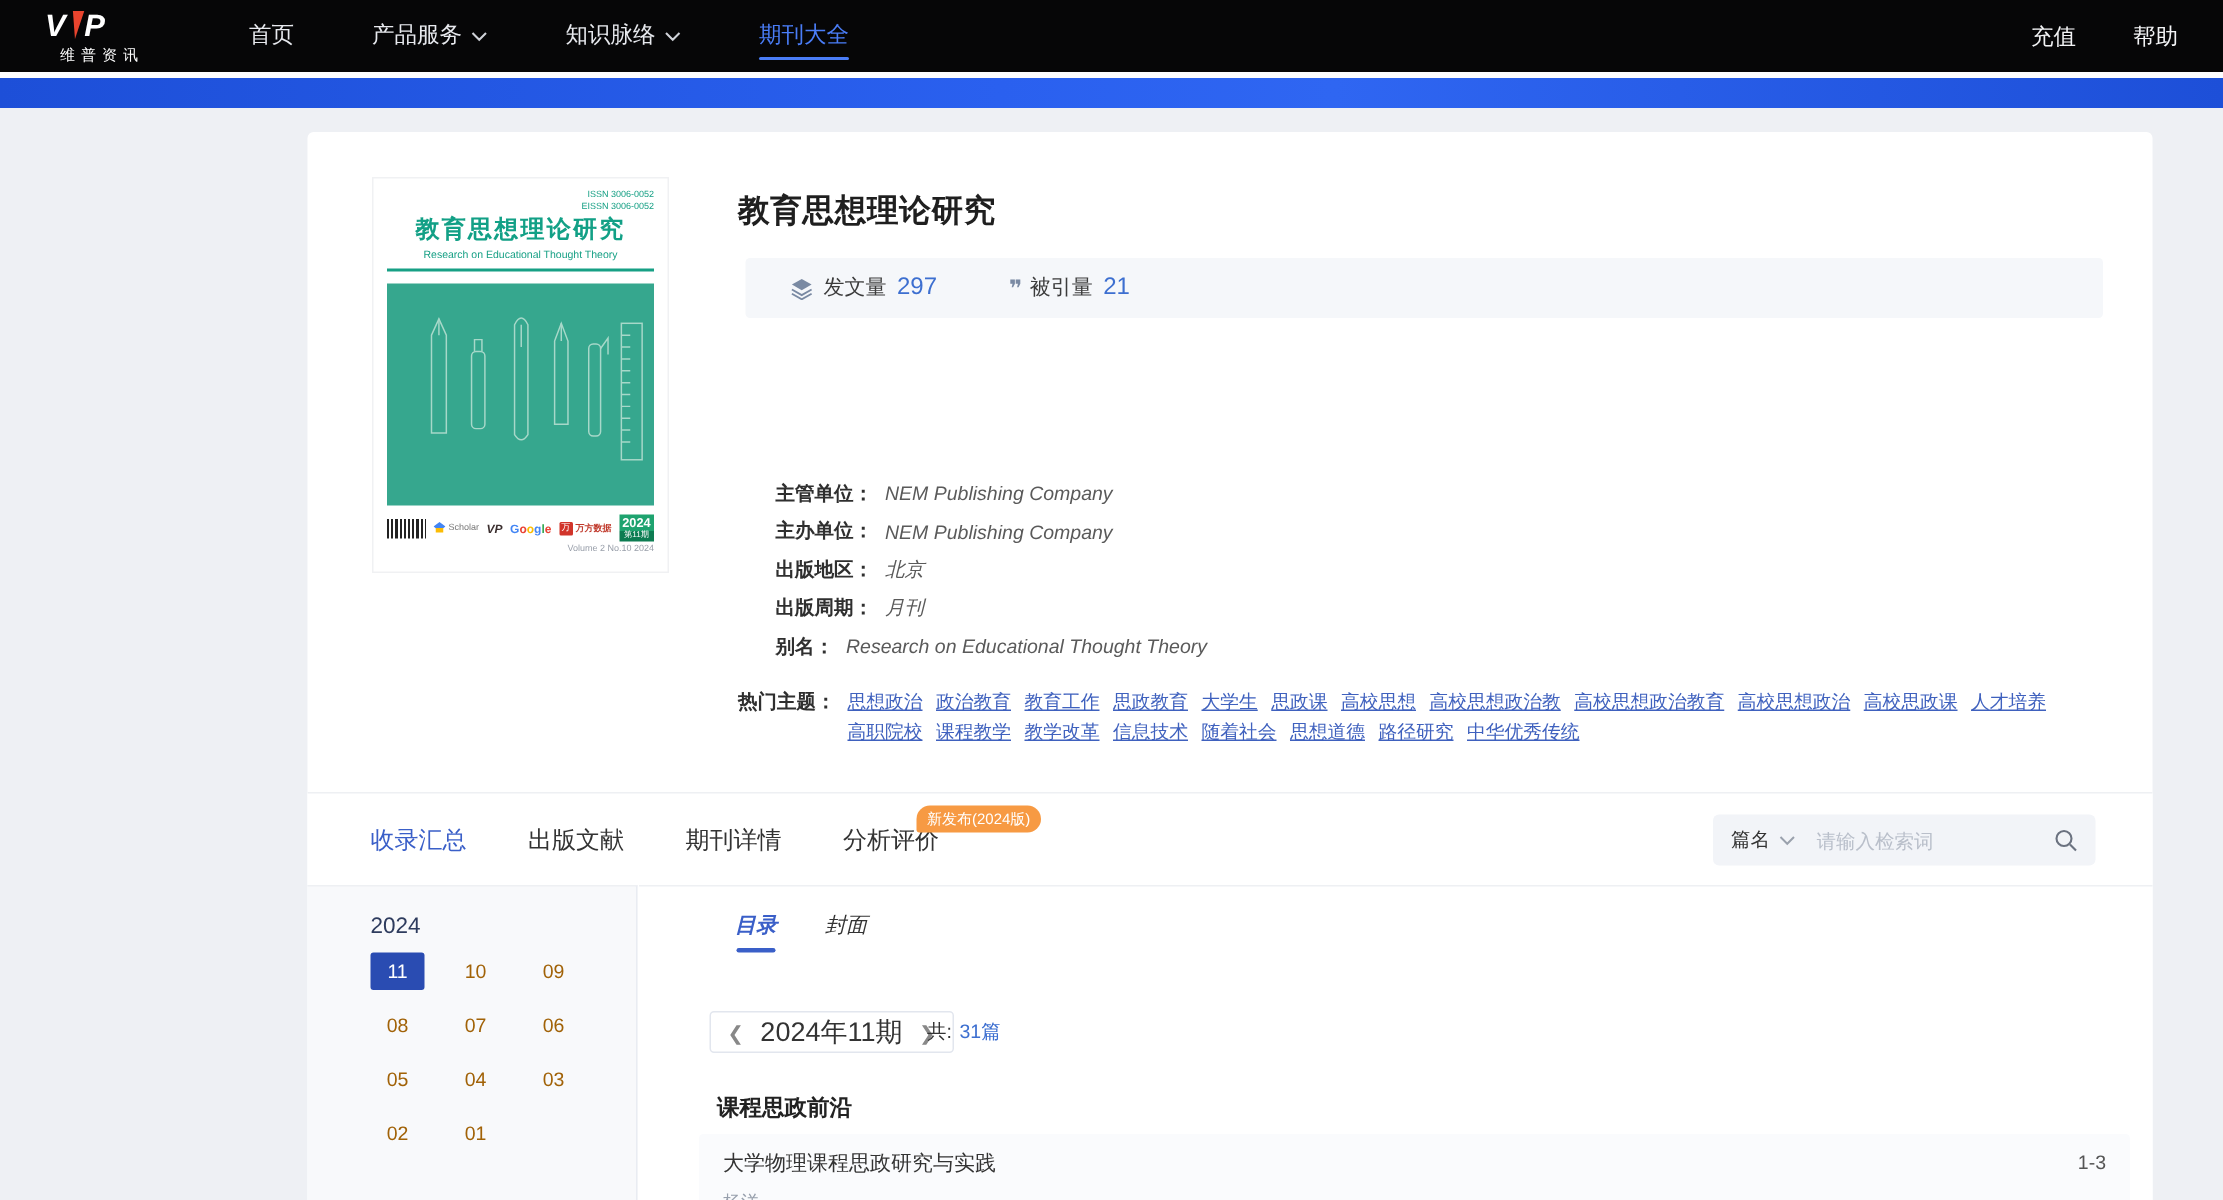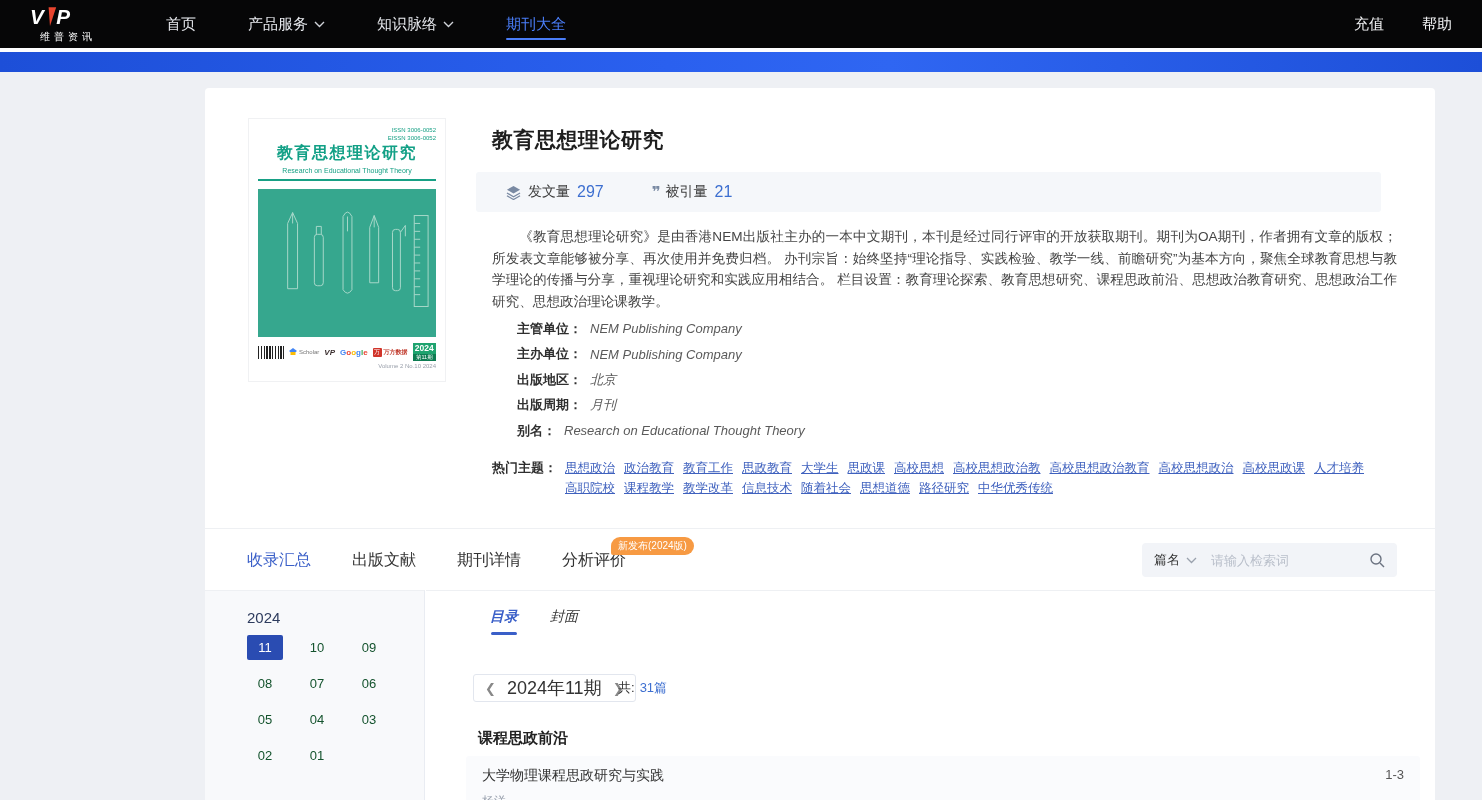--- a/index.html
+++ b/index.html
@@ -41,21 +41,21 @@
   .vip-mini { font-size:8px; font-weight:bold; font-style:italic; color:#3b2f2f; }
   .wf-box { width:9px; height:9px; background:#d1342a; border-radius:1px; color:#fff; font-size:6px; line-height:9px; text-align:center; }
   .wf-text { font-size:6px; color:#c0392b; font-weight:bold; }
   .year-badge { margin-left:auto; width:27px; text-align:center; }
   .year-badge .yb-top { background:#1ea36f; color:#fff; font-size:8.5px; font-weight:bold; line-height:11px; }
   .year-badge .yb-bot { background:#0d7c52; color:#fff; font-size:5.5px; line-height:7px; }
   .cover-volume { margin-top:3px; text-align:right; font-size:6px; color:#9aa0ab; }
 
   
   .j-title { position:absolute; left:287px; top:38px; font-size:21px; font-weight:600; color:#1f1f1f; letter-spacing:0.5px; }
-  .stats { position:absolute; left:271px; top:84px; width:905px; height:40px; background:#f5f7fa; border-radius:3px;
+  .stats { position:absolute; left:292px; top:84px; width:905px; height:40px; background:#f5f7fa; border-radius:3px;
            display:flex; align-items:center; padding-left:30px; gap:48px; }
   .stat { display:flex; align-items:center; gap:7px; font-size:14px; color:#3c3c3c; }
   .stat .val { font-size:16px; color:#3d6fd0; }
   .stat .q { font-size:15px; color:#7a8aa3; font-weight:bold; letter-spacing:-2px; }
 
   .j-desc { position:absolute; left:287px; top:138px; width:905px; font-size:13.6px; line-height:21.5px;
             color:#454545; text-indent:2em; text-align:justify; }
 
   .meta { position:absolute; left:312px; top:228px; }
   .meta-row { height:25.5px; font-size:13px; display:flex; align-items:center; }
@@ -82,21 +82,21 @@
   .field-select { display:flex; align-items:center; gap:6px; font-size:13px; color:#333; cursor:pointer; }
   .searchbox input { flex:1; border:none; outline:none; background:transparent; font-size:13px; color:#333; margin-left:14px; min-width:0; }
   .searchbox input::placeholder { color:#b9bfca; }
   .mag { width:16px; height:16px; cursor:pointer; }
 
   
   .sidebar { position:absolute; left:0; top:502px; width:220px; height:210px; background:#f8f9fb;
              border-top:1px solid #eef0f3; border-right:1px solid #e9ecf2; }
   .year { margin:18px 0 0 42px; font-size:15px; color:#2e3c5e; }
   .issue-grid { position:absolute; left:42px; top:44px; display:grid; grid-template-columns:repeat(3,52px); grid-auto-rows:36px; }
-  .issue-cell { width:36px; height:25px; line-height:25px; text-align:center; font-size:13px; color:#14532d;
+  .issue-cell { width:36px; height:25px; line-height:25px; text-align:center; font-size:13px; color:#a16207;
                 border-radius:2px; cursor:pointer; }
   .issue-cell.active { background:#2a4cb2; color:#fff; }
 
   .contentpane { position:absolute; left:221px; top:502px; width:1009px; height:210px; background:#fff; border-top:1px solid #eef0f3; }
   .ctabs { position:absolute; left:64px; top:17px; display:flex; gap:32px;font-style:italic; }
   .ctab { font-size:14px; color:#333; cursor:pointer; padding-bottom:9px; position:relative; }
   .ctab.active { color:#3a5fc8; font-weight:bold; }
   .ctab.active::after { content:""; position:absolute; left:50%; transform:translateX(-50%); bottom:0; width:26px; height:3px; background:#3a5fc8; border-radius:2px; }
 
   .issue-nav { position:absolute; left:47px; top:83px; height:28px; border:1px solid #e2e6ee; border-radius:3px;
@@ -224,21 +224,20 @@
       <span>发文量</span>
       <span class="val">297</span>
     </div>
     <div class="stat">
       <span class="q">❞</span>
       <span>被引量</span>
       <span class="val">21</span>
     </div>
   </div>
 
-  <div class="j-desc">《教育思想理论研究》是由香港NEM出版社主办的一本中文期刊，本刊是经过同行评审的开放获取期刊。期刊为OA期刊，作者拥有文章的版权；所发表文章能够被分享、再次使用并免费归档。 办刊宗旨：始终坚持“理论指导、实践检验、教学一线、前瞻研究”为基本方向，聚焦全球教育思想与教学理论的传播与分享，重视理论研究和实践应用相结合。 栏目设置：教育理论探索、教育思想研究、课程思政前沿、思想政治教育研究、思想政治工作研究、思想政治理论课教学。</div>
 
   <div class="meta">
     <div class="meta-row">
         <span class="lab">主管单位：</span>
         <span class="val">NEM Publishing Company</span>
       </div>
     <div class="meta-row">
         <span class="lab">主办单位：</span>
         <span class="val">NEM Publishing Company</span>
       </div>

